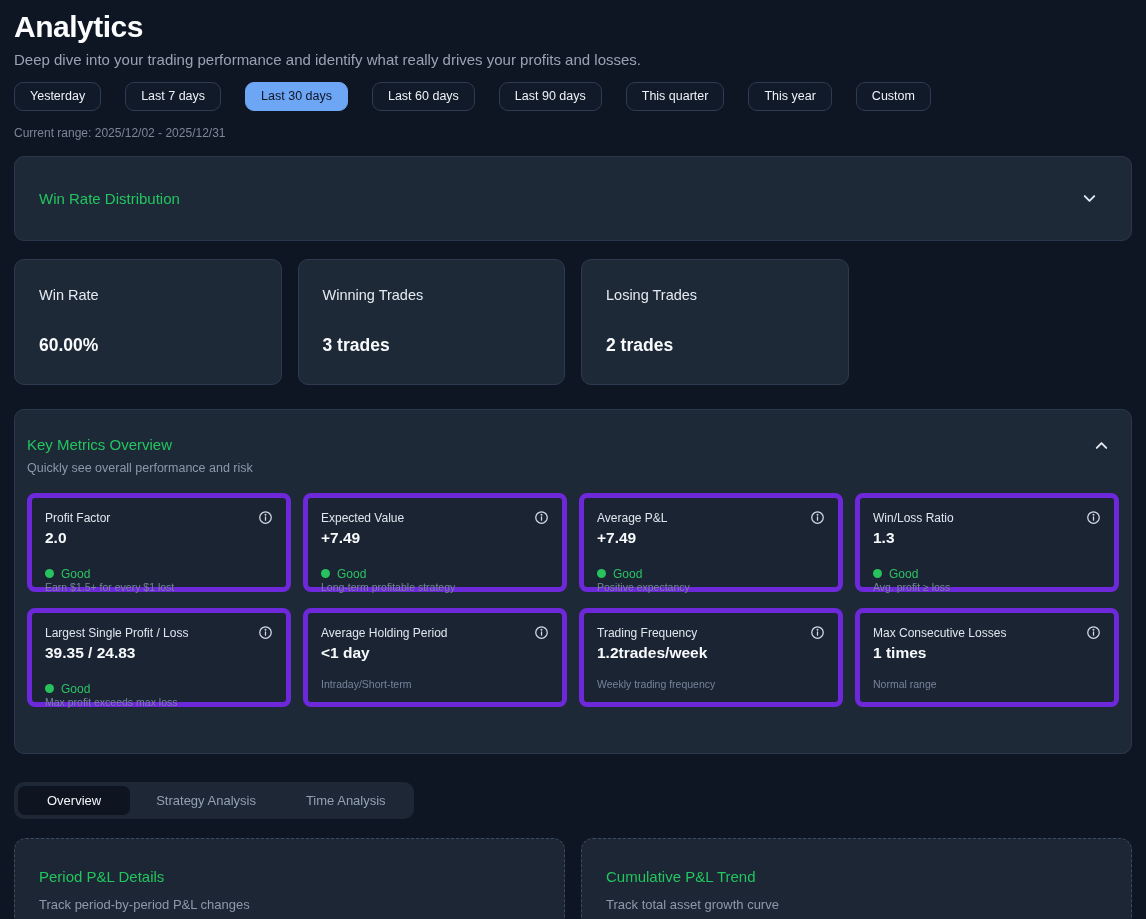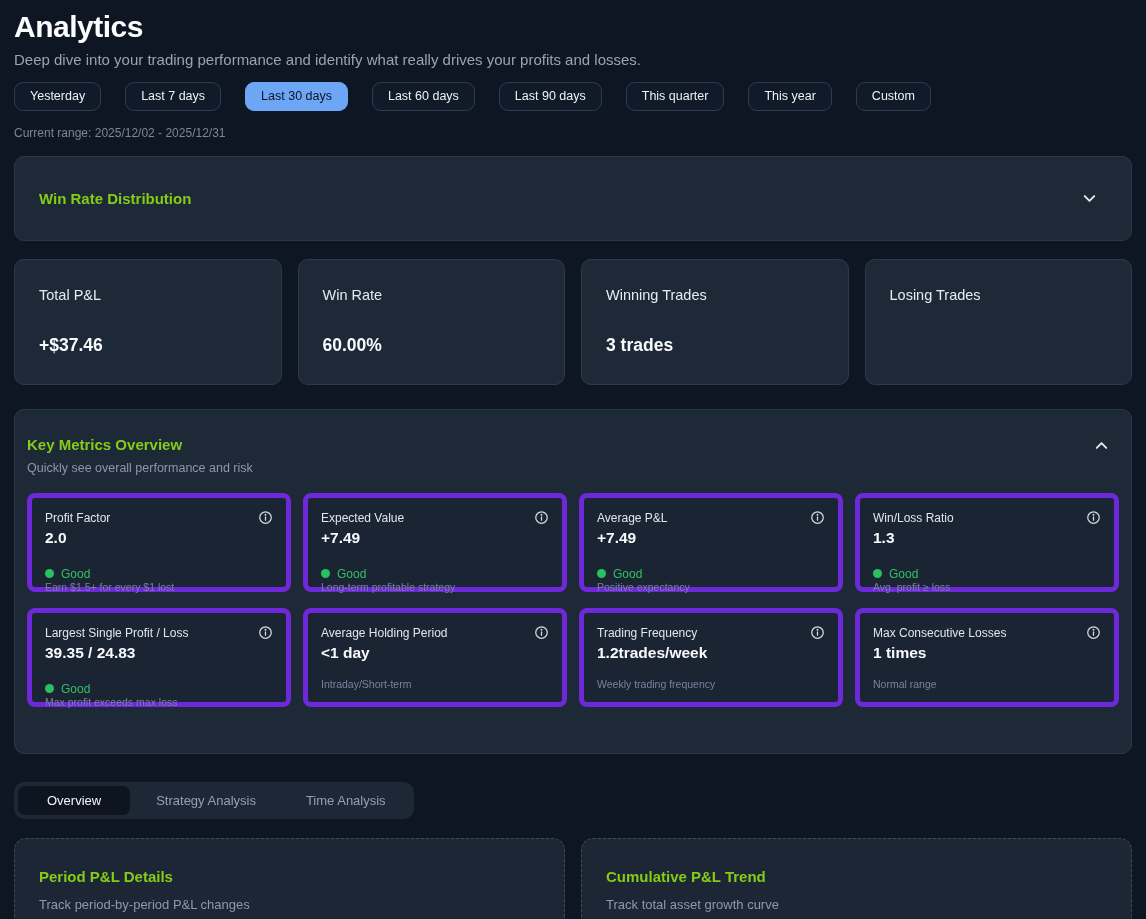--- a/index.html
+++ b/index.html
@@ -37,21 +37,21 @@
 
   
   .panel {
     background: #1e2938; border: 1px solid #2b384b; border-radius: 10px;
   }
   .collapse-panel {
     margin-top: 16px; height: 85px;
     display: flex; align-items: center; justify-content: space-between;
     padding: 0 32px 0 24px; cursor: pointer;
   }
-  .panel-title { margin: 0; font-size: 15px; font-weight: 700; color: #84cc16; }
+  .panel-title { margin: 0; font-size: 15px; font-weight: 400; color: #22c55e; }
   .panel-sub { margin: 8px 0 0; font-size: 12.5px; color: #8b97a9; font-weight: 400; }
   .chev { flex: 0 0 auto; display: inline-flex; }
 
   
   .stat-cards {
     margin-top: 18px;
     display: grid; grid-template-columns: repeat(4, 1fr); gap: 16px;
   }
   .stat-card {
     background: #1e2938; border: 1px solid #2d3a4e; border-radius: 10px;
@@ -141,37 +141,34 @@
     <h2 class="panel-title">Win Rate Distribution</h2>
     <span class="chev">
       <svg width="19" height="19" viewBox="0 0 24 24" fill="none" stroke="#e4e9f0" stroke-width="2.4" stroke-linecap="round" stroke-linejoin="round">
           <polyline points="6 9 12 15 18 9"></polyline>
         </svg>
     </span>
   </section>
 
   <div class="stat-cards">
 
-      <div class="stat-card">
-        <div class="stat-label">Total P&amp;L</div>
-        <div class="stat-value">+$37.46</div>
-      </div>
 
       <div class="stat-card">
         <div class="stat-label">Win Rate</div>
         <div class="stat-value">60.00%</div>
       </div>
 
       <div class="stat-card">
         <div class="stat-label">Winning Trades</div>
         <div class="stat-value">3 trades</div>
       </div>
 
       <div class="stat-card">
         <div class="stat-label">Losing Trades</div>
+        <div class="stat-value">2 trades</div>
       </div>
     </div>
 
   <section class="panel key-metrics">
     <div class="km-header">
       <div>
         <h2 class="panel-title">Key Metrics Overview</h2>
         <p class="panel-sub">Quickly see overall performance and risk</p>
       </div>
       <span class="chev">

